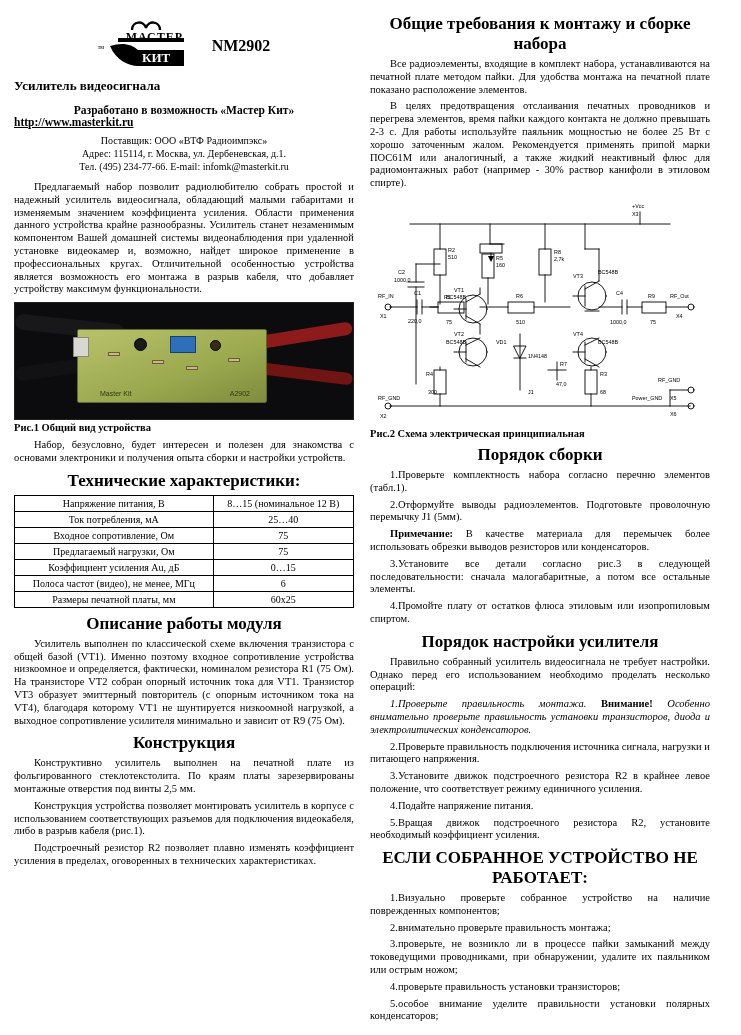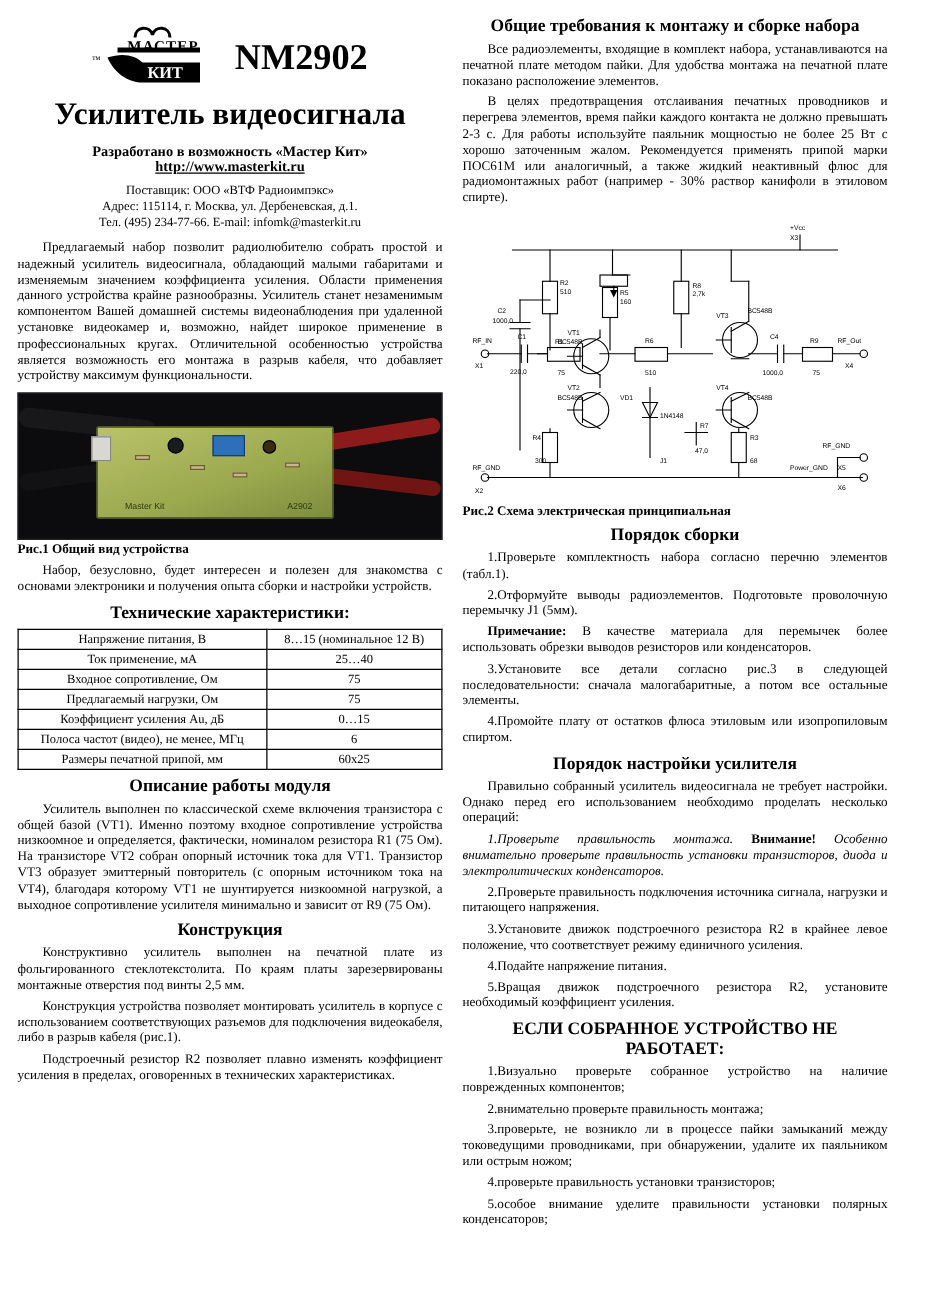--- a/index.html
+++ b/index.html
@@ -9,33 +9,33 @@
     background: #ffffff;
     font-family: "Liberation Serif", serif;
     color: #000;
     font-size: 10.5px;
     overflow: hidden;
   }
   .page { width:741px; height:1035px; padding: 12px 14px 6px 14px; position:relative; }
   .cols { display:flex; gap:16px; height:100%; }
   .col { width: 340px; }
   .col p { margin: 0 0 4px 0; text-align: justify; text-indent: 20px; line-height: 1.22; }
-  h2.center { text-align:center; font-size: 14px; margin: 6px 0 4px 0; }
+  h2.center { text-align:center; font-size: 17px; margin: 6px 0 4px 0; }
   .bold { font-weight: bold; }
   .center { text-align:center; }
 
   
   .logo-row { display:flex; align-items:center; justify-content:center; gap:10px; margin-top:4px; }
   .logo { width: 104px; height: 60px; position:relative; }
   .logo .mk-text { font-family:"Liberation Serif", serif; font-weight:bold; font-size:12px; letter-spacing:1px; position:absolute; top:14px; left:28px; }
   .logo .tm { position:absolute; left:0px; top:28px; font-size:6px; }
-  .title-main { font-size: 29px; font-weight: bold; font-family:"Liberation Serif", serif; }
-  .title-sub { text-align:center; font-size: 25px; font-weight:bold; margin: 2px 0 10px 0; }
+  .title-main { font-size: 16px; font-weight: bold; font-family:"Liberation Serif", serif; }
+  .title-sub { text-align:left; font-size: 13px; font-weight:bold; margin: 2px 0 10px 0; }
   .devline { text-align:center; font-weight:bold; font-size: 11.5px; margin-top: 6px;}
-  .site { text-align:center; font-weight:bold; font-size: 11.5px; text-decoration: underline; color:#000; margin-bottom:6px;}
+  .site { text-align:left; font-weight:bold; font-size: 11.5px; text-decoration: underline; color:#000; margin-bottom:6px;}
   .small-center { text-align:center; font-size: 10px; line-height:1.3; }
 
   
   .photo { width: 100%; height: 118px; margin: 6px 0 2px 0; position:relative; background:#0c0c0e; overflow:hidden; border:1px solid #222;}
   .pcb { position:absolute; left:62px; top:26px; width:190px; height:74px; background:linear-gradient(160deg,#b9c26a,#9aa84e 60%,#7e8c3e); border:1px solid #5e6a2a; border-radius:2px; }
   .pcb .mk { position:absolute; left:22px; bottom:5px; font-size:7px; color:#2d3a10; font-family:"Liberation Sans",sans-serif; }
   .pcb .code { position:absolute; right:16px; bottom:5px; font-size:7px; color:#2d3a10; font-family:"Liberation Sans",sans-serif; }
   .pcb .trim { position:absolute; left:92px; top:6px; width:26px; height:17px; background:#2d6fb8; border:1px solid #17406e;}
   .pcb .cap  { position:absolute; left:56px; top:8px; width:13px; height:13px; border-radius:50%; background:#1b1b1b; border:1px solid #000;}
   .pcb .cap2 { position:absolute; left:132px; top:10px; width:11px; height:11px; border-radius:50%; background:#3a2a12; border:1px solid #000;}
@@ -113,41 +113,41 @@
     <p>Набор, безусловно, будет интересен и полезен для знакомства с основами электроники и получения опыта сборки и настройки устройств.</p>
 
     <h2 class="center">Технические характеристики:</h2>
     <table class="spec">
       <tbody id="spec-body">
             <tr>
               <td class="lab">Напряжение питания, В</td>
               <td>8…15 (номинальное 12 В)</td>
             </tr>
             <tr>
-              <td class="lab">Ток применение, мА</td>
+              <td class="lab">Ток потребления, мА</td>
               <td>25…40</td>
             </tr>
             <tr>
               <td class="lab">Входное сопротивление, Ом</td>
               <td>75</td>
             </tr>
             <tr>
               <td class="lab">Предлагаемый нагрузки, Ом</td>
               <td>75</td>
             </tr>
             <tr>
               <td class="lab">Коэффициент усиления Au, дБ</td>
               <td>0…15</td>
             </tr>
             <tr>
               <td class="lab">Полоса частот (видео), не менее, МГц</td>
               <td>6</td>
             </tr>
             <tr>
-              <td class="lab">Размеры печатной припой, мм</td>
+              <td class="lab">Размеры печатной платы, мм</td>
               <td>60х25</td>
             </tr>
           </tbody>
     </table>
 
     <h2 class="center">Описание работы модуля</h2>
     <p>Усилитель выполнен по классической схеме включения транзистора с общей базой (VT1). Именно поэтому входное сопротивление устройства низкоомное и определяется, фактически, номиналом резистора R1 (75 Ом). На транзисторе VT2 собран опорный источник тока для VT1. Транзистор VT3 образует эмиттерный повторитель (с опорным источником тока на VT4), благодаря которому VT1 не шунтируется низкоомной нагрузкой, а выходное сопротивление усилителя минимально и зависит от R9 (75 Ом).</p>
 
     <h2 class="center">Конструкция</h2>
     <p>Конструктивно усилитель выполнен на печатной плате из фольгированного стеклотекстолита. По краям платы зарезервированы монтажные отверстия под винты 2,5 мм.</p>

